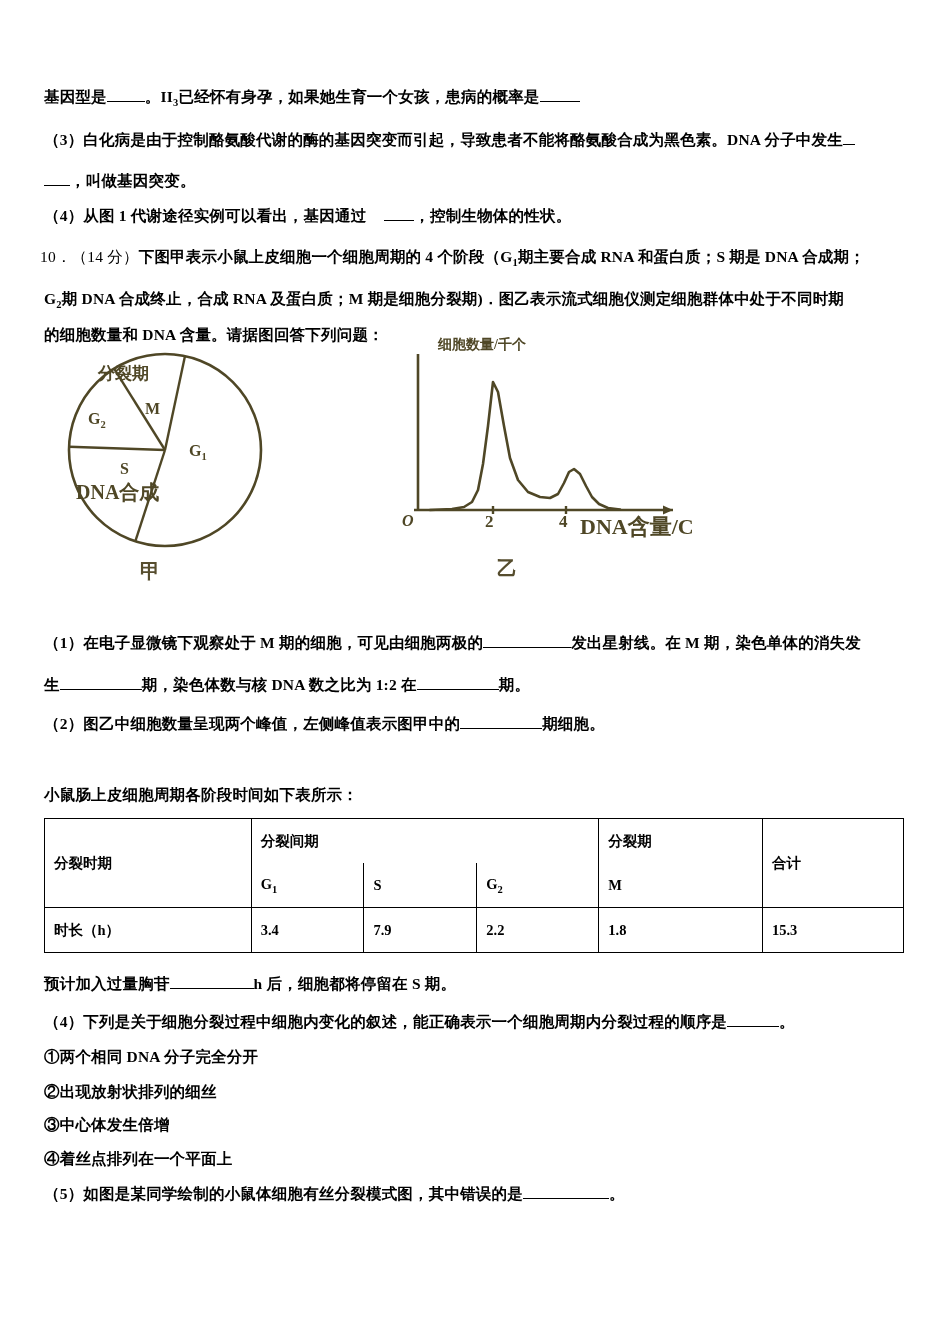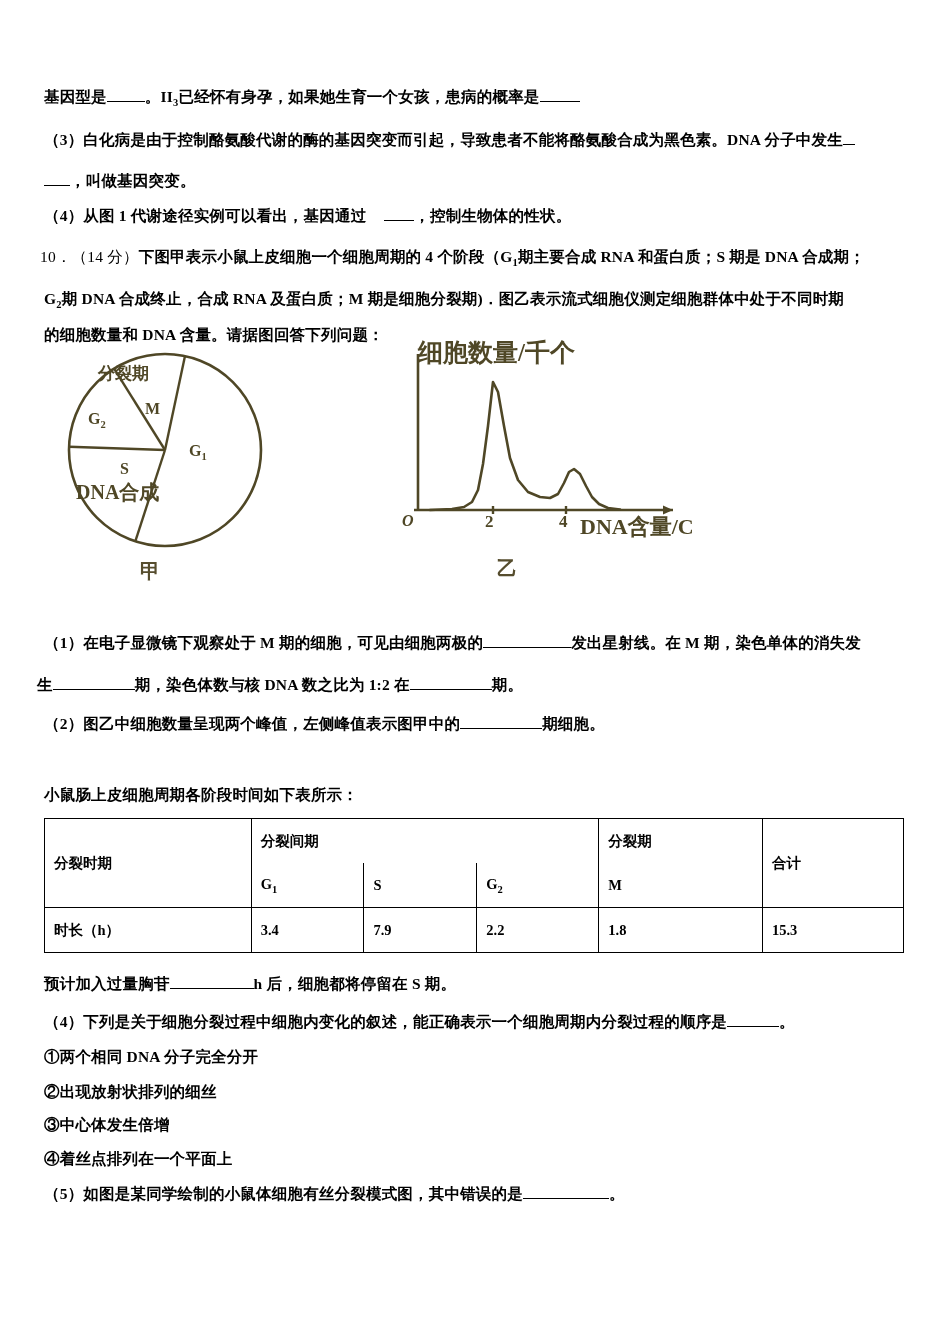--- a/index.html
+++ b/index.html
@@ -155,33 +155,33 @@
         <polygon points="283,170 273,165.5 273,174.5" fill="#4f4726"></polygon>
 
         <line x1="103" y1="166" x2="103" y2="174" stroke="#4f4726" stroke-width="2.4"></line>
         <line x1="176" y1="166" x2="176" y2="174" stroke="#4f4726" stroke-width="2.4"></line>
 
         <path d="M 40 170 L 62 169 L 74 167 L 82 162 L 88 150 L 93 124 L 98 86 L 103 42
                  L 108 52 L 114 86 L 120 118 L 128 140 L 138 152 L 150 157 L 160 158
                  L 168 154 L 174 143 L 179 132 L 184 129 L 190 134 L 196 146 L 202 157
                  L 209 164 L 218 168 L 230 169.5" fill="none" stroke="#4f4726" stroke-width="2.6" stroke-linejoin="round" stroke-linecap="round"></path>
       </svg>
-      <span class="graph-label" style="left:28px; top:-4px; font-size:25px;">细胞数量/千个</span>
+      <span class="graph-label" style="left:48px; top:-4px; font-size:14px;">细胞数量/千个</span>
       <span class="graph-label" style="left:12px; top:172px; font-size:16px; font-style:italic;">O</span>
       <span class="graph-label" style="left:95px; top:172px; font-size:17px;">2</span>
       <span class="graph-label" style="left:169px; top:172px; font-size:17px;">4</span>
       <span class="graph-label" style="left:190px; top:172px; font-size:22px;">DNA含量/C</span>
     </div>
     <span class="fig-caption" style="left:497px; top:215px;">乙</span>
   </div>
 
   <div class="line" style="left:44px; top:634px;">
     <span>（1）在电子显微镜下观察处于 M 期的细胞，可见由细胞两极的</span><span class="blank" style="width:88px;"></span><span>发出星射线。在 M 期，染色单体的消失发</span>
   </div>
-  <div class="line" style="left:37px; top:676px;">
+  <div class="line" style="left:44px; top:676px;">
     <span>生</span><span class="blank" style="width:82px;"></span><span>期，染色体数与核 DNA 数之比为 1:2 在</span><span class="blank" style="width:82px;"></span><span>期。</span>
   </div>
 
   <div class="line" style="left:44px; top:715px;">
     <span>（2）图乙中细胞数量呈现两个峰值，左侧峰值表示图甲中的</span><span class="blank" style="width:82px;"></span><span>期细胞。</span>
   </div>
 
   <div class="line" style="left:44px; top:786px;">小鼠肠上皮细胞周期各阶段时间如下表所示：</div>
 
   <table id="data-table">

